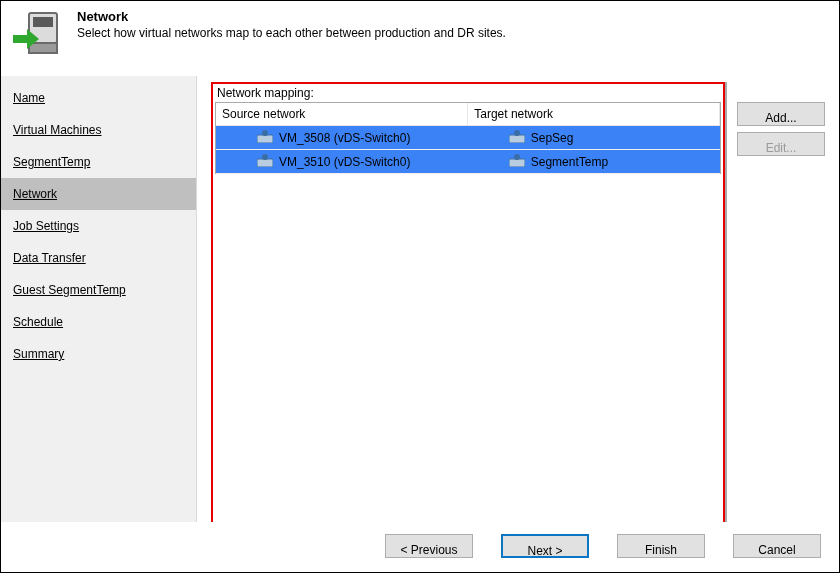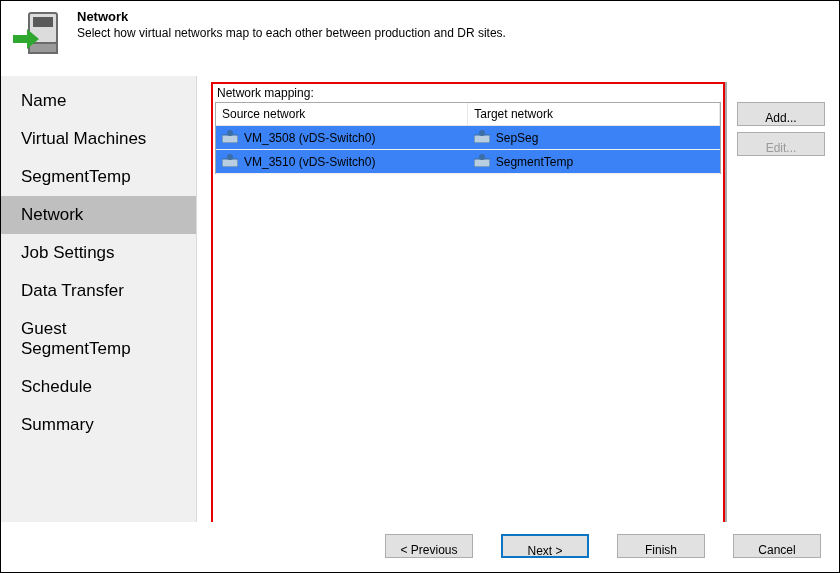--- a/index.html
+++ b/index.html
@@ -28,23 +28,24 @@
     display: flex;
     height: 470px;
   }
   .sidebar {
     width: 196px;
     background: #f0f0f0;
     border-right: 1px solid #d9d9d9;
     padding-top: 6px;
   }
   .sidebar-item {
-    padding: 9px 20px;
-    font-size: 17px;
+    padding: 9px 12px;
+    font-size: 12px;
     cursor: pointer;
+    text-decoration: underline;
   }
   .sidebar-item.selected {
     background: #bfbfbf;
   }
   .content {
     flex: 1;
     padding: 6px 14px 10px 14px;
     display: flex;
     gap: 10px;
   }
@@ -75,21 +76,21 @@
     font-size: 12px;
     background: #fff;
   }
   .grid td {
     padding: 3px 6px;
     border-bottom: 1px solid #f0f0f0;
     font-size: 12px;
     height: 20px;
     vertical-align: middle;
   }
-  .cell-inner { display: flex; align-items: center; gap: 6px; }
+  .cell-inner { display: flex; align-items: center; gap: 6px; margin-left: 35px; }
   .net-icon {
     width: 16px; height: 14px; flex-shrink: 0;
   }
   .side-buttons {
     display: flex;
     flex-direction: column;
     gap: 6px;
     padding-top: 20px;
     width: 88px;
   }

